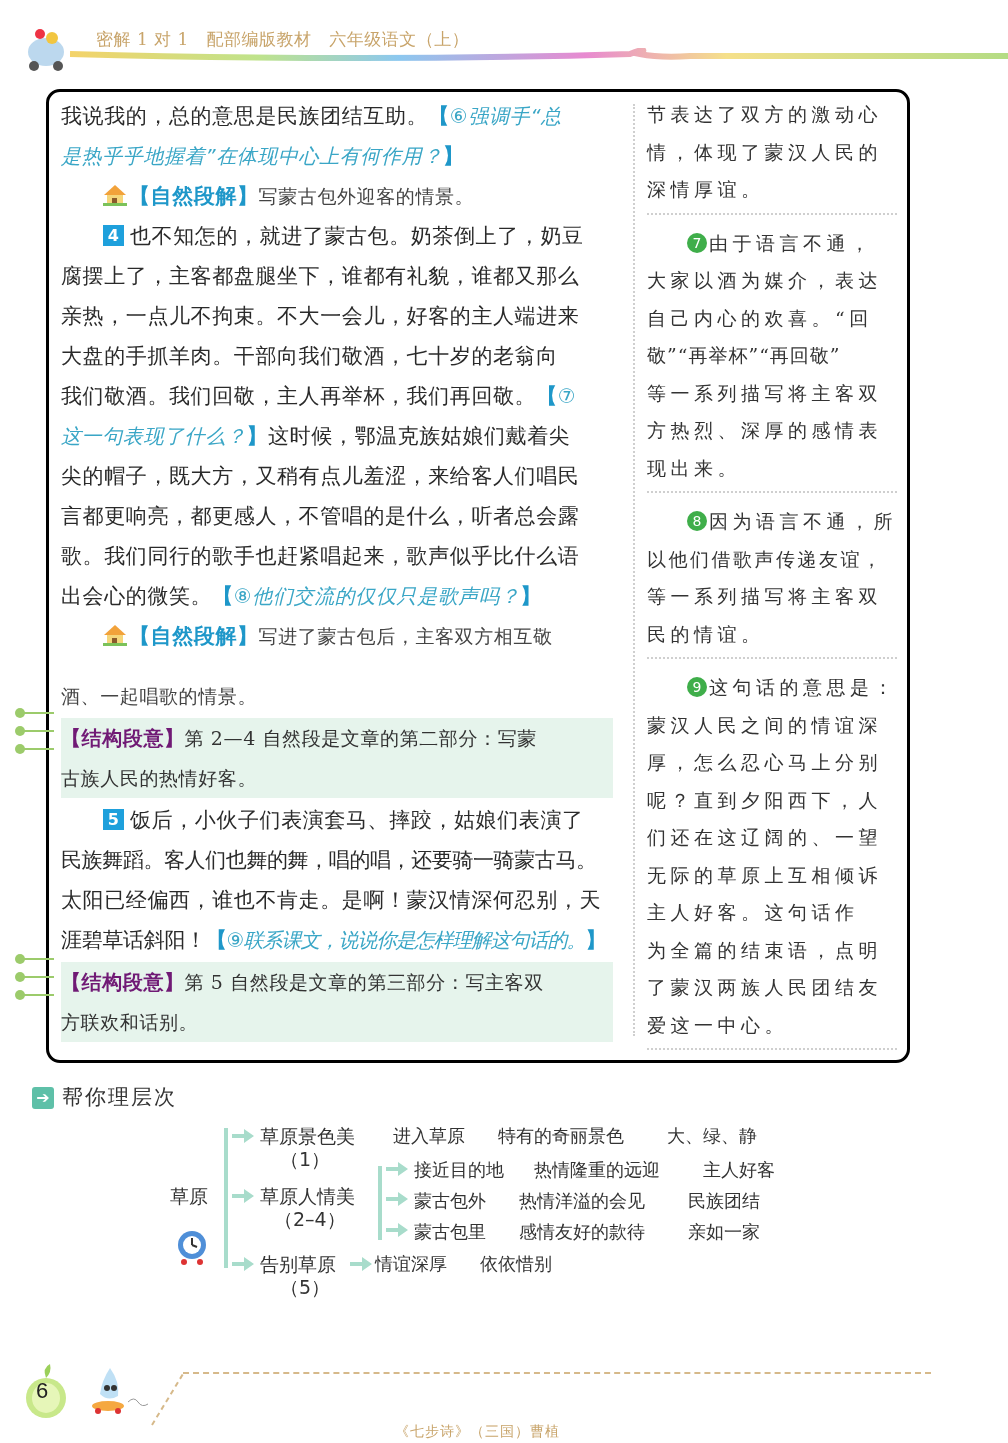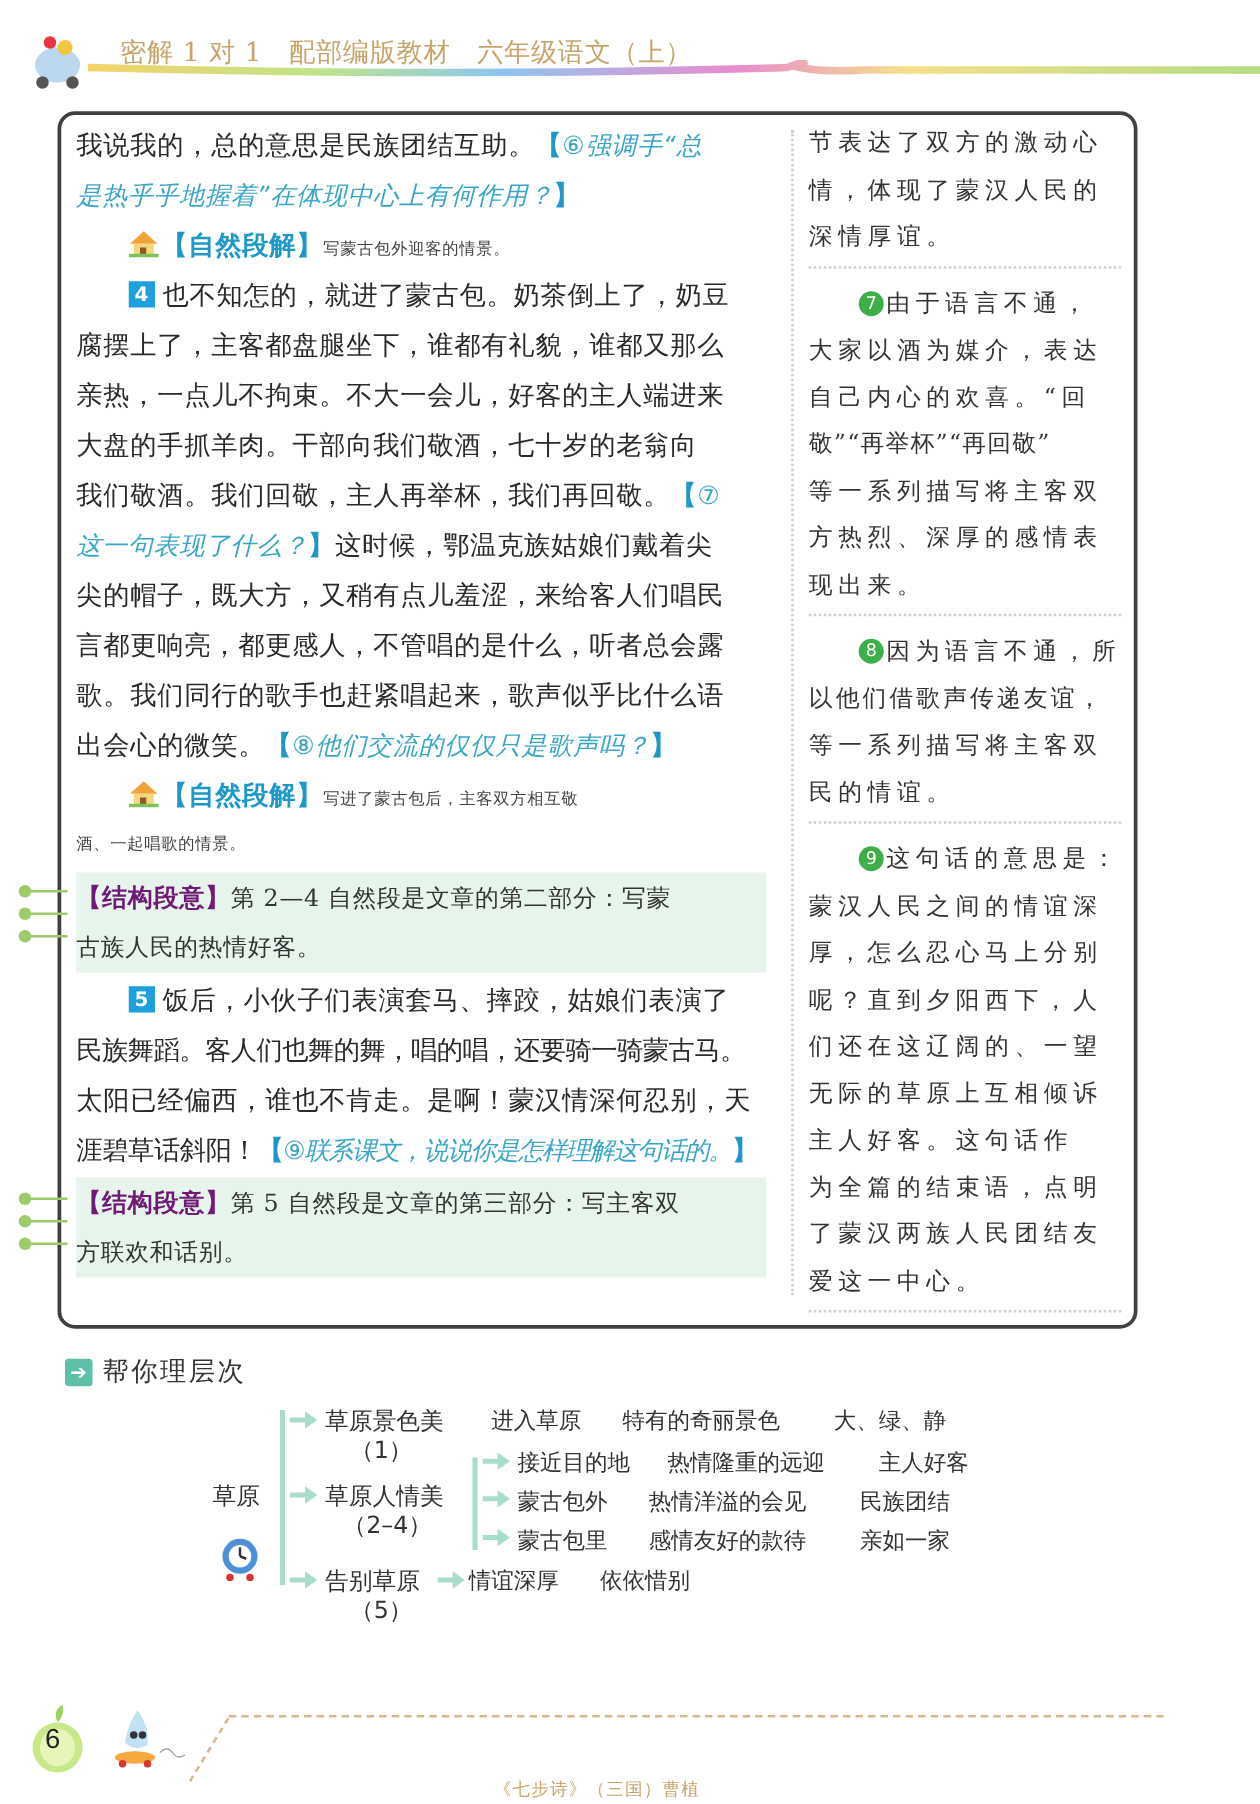--- a/index.html
+++ b/index.html
@@ -2,57 +2,57 @@
 <html><head>
 <meta charset="utf-8">
 <style>
   * { box-sizing: border-box; margin: 0; padding: 0; }
   body { width: 1008px; height: 1443px; background: #ffffff; position: relative; overflow: hidden;
          font-family: "DejaVu Serif", "Liberation Serif", serif; color: #2a2a2a; }
 
   
   .header { position: absolute; left: 0; top: 0; width: 1008px; height: 80px; }
   .header .mascot { position: absolute; left: 20px; top: 22px; width: 52px; height: 52px; }
-  .header .title { position: absolute; left: 96px; top: 28px; font-size: 21px; color: #c8a46a; letter-spacing: 0.5px;
+  .header .title { position: absolute; left: 96px; top: 28px; font-size: 17px; color: #c8a46a; letter-spacing: 0.5px;
                    font-family: "DejaVu Serif", serif; white-space: pre; }
   .header .rainbow { position: absolute; left: 70px; top: 48px; width: 938px; height: 14px; }
 
   
   .main-box { position: absolute; left: 46px; top: 89px; width: 864px; height: 974px;
-              border: 3px solid #404040; border-radius: 14px; background: #fff; }
+              border: 3px solid #000000; border-radius: 14px; background: #fff; }
   .left-col { position: absolute; left: 12px; top: 4px; width: 556px; }
   .right-col { position: absolute; left: 598px; top: 4px; width: 250px; }
   .col-divider { position: absolute; left: 584px; top: 12px; width: 0; height: 932px;
                  border-left: 2px dotted #cfcfcf; }
 
   .line { font-size: 21px; line-height: 40px; height: 40px; white-space: nowrap; letter-spacing: 0.6px; }
   .q { color: #3aa6c6; font-family: "DejaVu Sans", sans-serif; font-size: 20px; font-style: italic; }
   .br { color: #1e97c9; font-family: "DejaVu Sans", sans-serif; font-weight: bold; }
   .indent { padding-left: 42px; }
   .tag { color: #1e97c9; font-family: Liberation Mono, monospace; font-weight: bold; }
-  .analysis { font-size: 13px; color: #444; }
+  .analysis { font-size: 19px; color: #444; margin-top: 20px; }
   .house { display: inline-block; width: 24px; height: 22px; vertical-align: -3px; margin-right: 2px; }
   .pnum { display: inline-block; width: 21px; height: 21px; background: #1ea0dc; color: #fff;
           font-family: "DejaVu Sans", sans-serif; font-weight: bold; font-size: 16px; line-height: 21px;
           text-align: center; vertical-align: 2px; margin-right: 6px; }
 
   .struct-box { background: #e6f4ec; margin: 2px -10px 2px 0; padding-left: 0; width: 552px; }
   .struct-box .line { font-size: 19px; color: #333; }
   .struct-box .stag { font-family: "DejaVu Sans", sans-serif; font-weight: bold; color: #701a75; font-size: 20px; }
 
   .rline { font-size: 19px; line-height: 37.5px; height: 37.5px; letter-spacing: 4.5px; white-space: nowrap; color: #333; }
   .rblock { border-bottom: 2px dotted #cfcfcf; padding-bottom: 4px; margin-bottom: 10px; }
   .cnum { display: inline-block; width: 20px; height: 20px; border-radius: 50%; background: #3fae4a; color: #fff;
           font-family: "DejaVu Sans", sans-serif; font-size: 14px; line-height: 20px; text-align: center;
           letter-spacing: 0; vertical-align: 2px; margin-right: 2px; }
   .conn { position: absolute; left: 0; height: 2px; width: 36px; background: #9ccb6b; }
   .conn::before { content: ""; position: absolute; left: -3px; top: -4px; width: 10px; height: 10px; border-radius: 50%; background: #9ccb6b; }
 
   
-  .section-title { position: absolute; left: 52px; top: 1083px; font-family: "DejaVu Sans", sans-serif; font-size: 21px;
+  .section-title { position: absolute; left: 32px; top: 1083px; font-family: "DejaVu Sans", sans-serif; font-size: 21px;
                    color: #333; letter-spacing: 2px; }
   .section-title .arrow-box { display: inline-block; width: 22px; height: 22px; background: #5ec0a8; border-radius: 3px;
                               color: #fff; font-size: 16px; line-height: 22px; text-align: center; vertical-align: 1px; margin-right: 8px; letter-spacing: 0; }
   .tree { position: absolute; left: 0; top: 0; font-family: "DejaVu Sans", sans-serif; font-size: 19px; color: #333; }
   .node { position: absolute; white-space: nowrap; }
   .sub { position: absolute; white-space: nowrap; font-size: 18px; color: #333; }
   .bracket { position: absolute; border-left: 4px solid #a8dccb; }
   .arr { position: absolute; width: 22px; height: 14px; }
 
   

